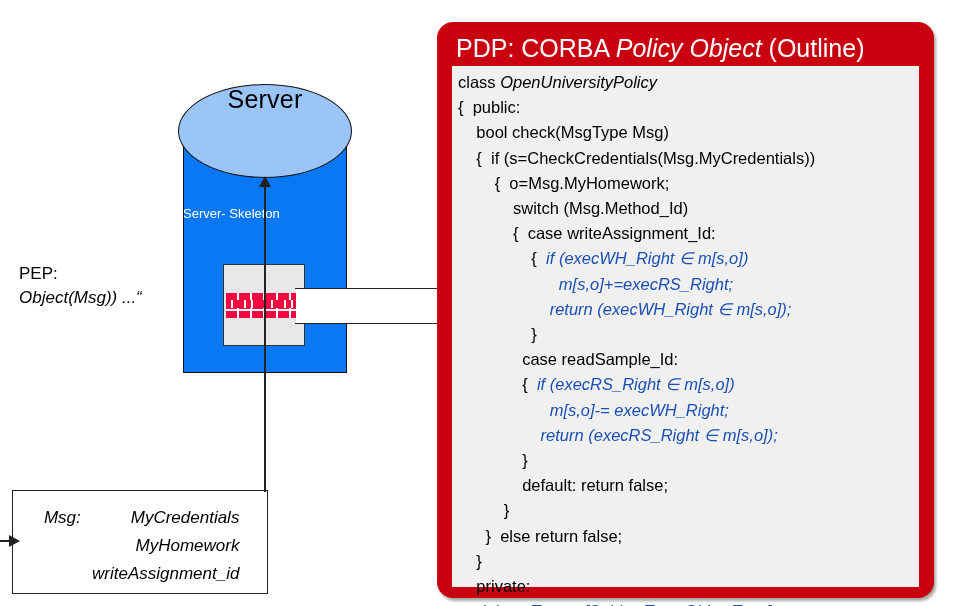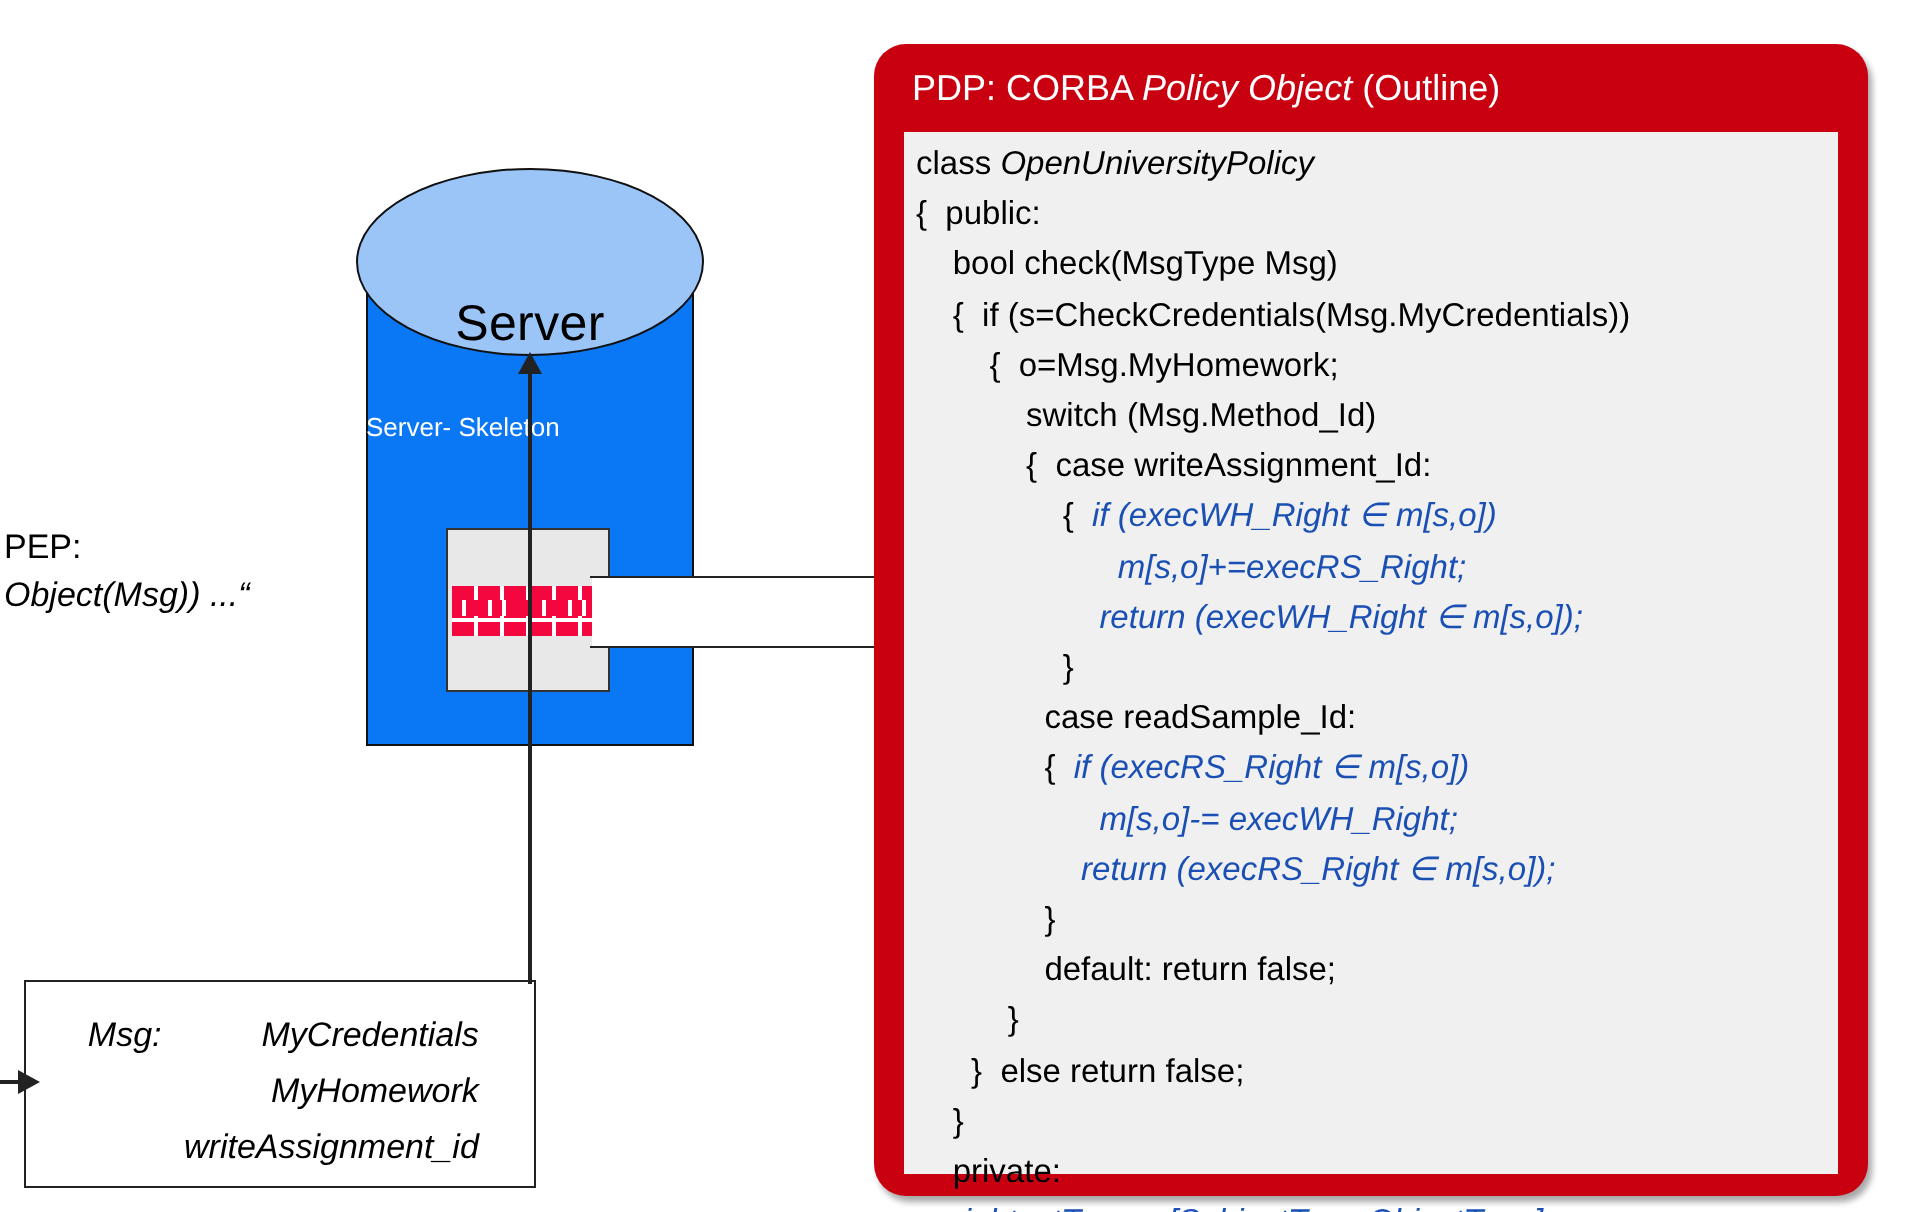--- a/index.html
+++ b/index.html
@@ -33,21 +33,21 @@
     position: absolute;
     left: 178px;
     top: 84px;
     width: 174px;
     height: 94px;
     background: #9bc4f7;
     border: 1.5px solid #111;
     border-radius: 50%;
     box-sizing: border-box;
     display: flex;
-    align-items: flex-end;
+    align-items: flex-start;
     justify-content: center;
   }
   .cyl-top-label {
     font-size: 25px;
     color: #000;
     letter-spacing: .2px;
   }
   .skeleton-label {
     position: absolute;
     left: 183px;
@@ -97,21 +97,21 @@
     height: 8px;
     background:
       repeating-linear-gradient(to right,
         #f4063f 0px, #f4063f 5px, #ffffff 5px, #ffffff 7px,
         #f4063f 7px, #f4063f 18px, #ffffff 18px, #ffffff 20px);
   }
 
   
   .pep-label {
     position: absolute;
-    left: 2px;
+    left: 19px;
     top: 262px;
     width: 215px;
     font-size: 17px;
     line-height: 24px;
     color: #000;
   }
   .pep-label .it { font-style: italic; }
 
   
   .msg-box {
@@ -212,21 +212,21 @@
     height: 576px;
     background: #c8000f;
     border-radius: 16px;
     box-sizing: border-box;
     box-shadow: 2px 3px 3px rgba(0,0,0,.35);
   }
   .pdp-title {
     position: absolute;
     left: 456px;
     top: 34px;
-    font-size: 18px;
+    font-size: 25px;
     color: #ffffff;
     white-space: nowrap;
   }
   .pdp-title .it { font-style: italic; }
   .code-panel {
     position: absolute;
     left: 452px;
     top: 66px;
     width: 467px;
     height: 521px;

